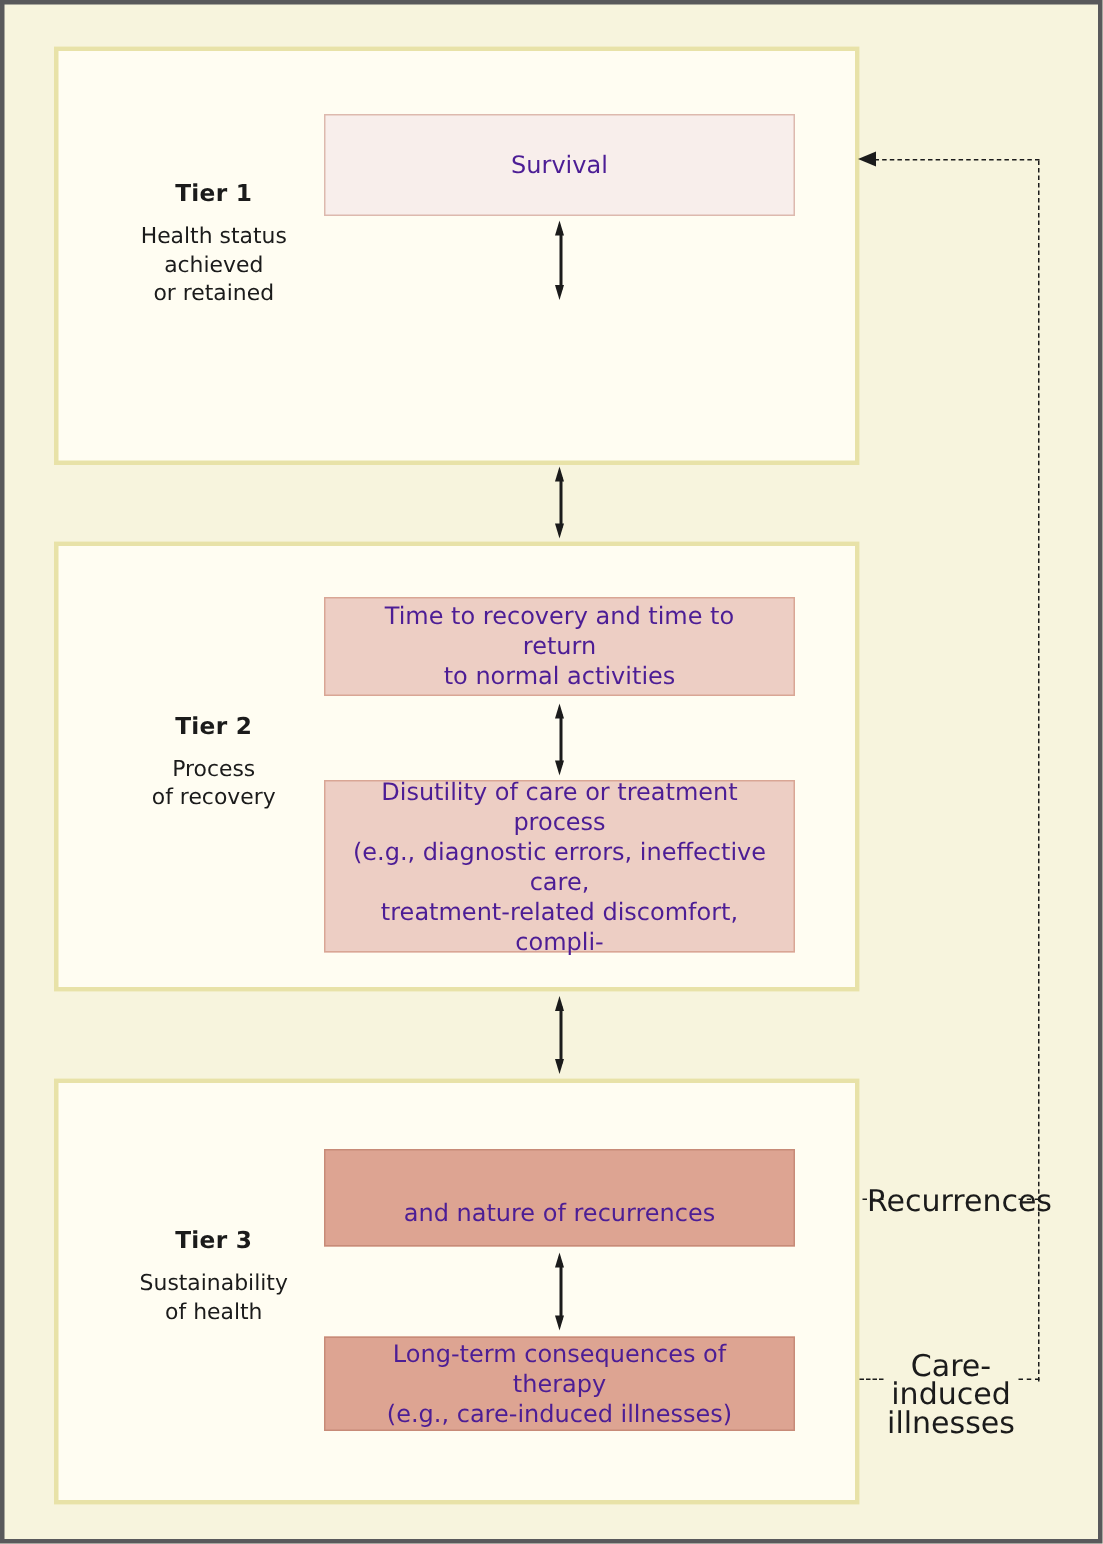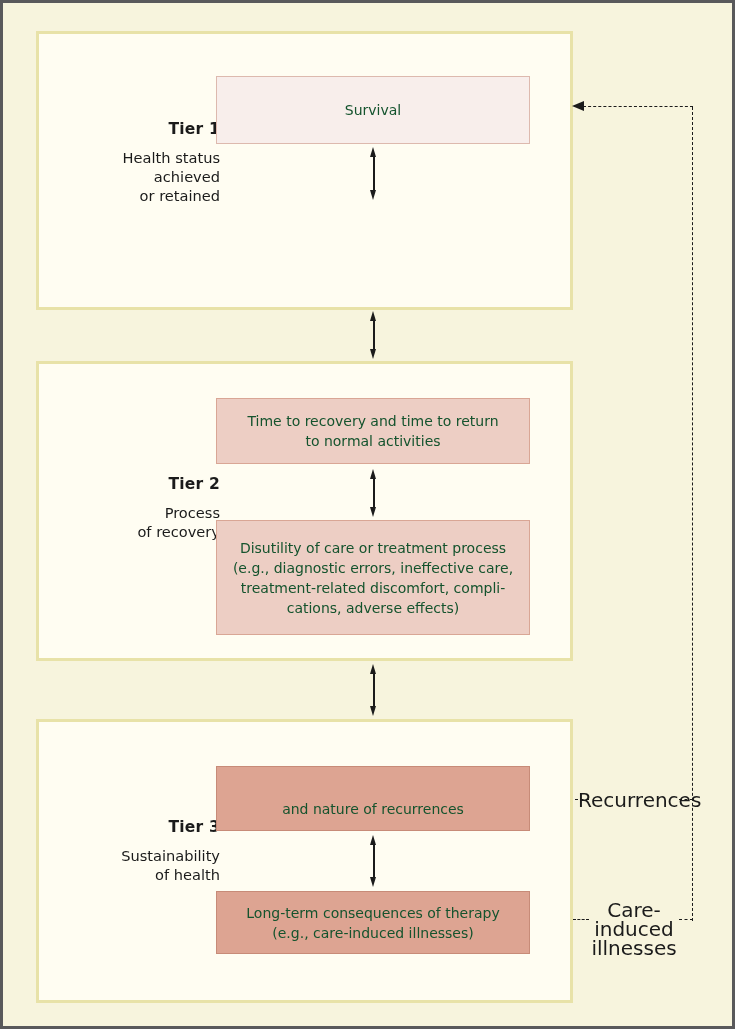--- a/index.html
+++ b/index.html
@@ -29,21 +29,21 @@
   }
   #tier1-panel{ top:28px;  height:279px; }
   #tier2-panel{ top:358px; height:300px; }
   #tier3-panel{ top:716px; height:284px; }
 
   
   .tier-label{
     position:absolute;
     left:62px;
     width:155px;
-    text-align:right;
+    text-align:center;
     color:#1b1b1b;
   }
   .tier-heading{
     font-weight:bold;
     font-size:15.5px;
     letter-spacing:.2px;
     margin-bottom:10px;
     white-space:nowrap;
   }
   .tier-sub{
@@ -57,22 +57,22 @@
   
   .box{
     position:absolute;
     left:213px;
     width:314px;
     box-sizing:border-box;
     display:flex;
     align-items:center;
     justify-content:center;
     text-align:center;
-    color:#14532d;
-    font-size:14px;
+    color:#4c1d95;
+    font-size:16px;
     line-height:20px;
     padding:4px 14px;
   }
   .box.t1{ background:#f8eeeb; border:1px solid #ddb9ae; }
   .box.t2{ background:#edcec4; border:1px solid #d9a695; }
   .box.t3{ background:#dda492; border:1px solid #c78b78; }
 
   #box-survival{        top:73px;  height:68px; }
   #box-degree{          top:200px; height:63px; }
   #box-time{            top:395px; height:66px; }
@@ -213,21 +213,20 @@
     <span class="head up"></span>
     <span class="shaft"></span>
     <span class="head down"></span>
   </div>
 
   <div id="box-disutility" class="box t2">
     <span>
       <span>Disutility of care or treatment process</span><br>
       <span>(e.g., diagnostic errors, ineffective care,</span><br>
       <span>treatment-related discomfort, compli-</span><br>
-      <span>cations, adverse effects)</span>
     </span>
   </div>
 
   <div id="arrow-t2-t3" class="darrow">
     <span class="head up"></span>
     <span class="shaft"></span>
     <span class="head down"></span>
   </div>
 
   <div id="tier3-panel" class="tier-panel"></div>

